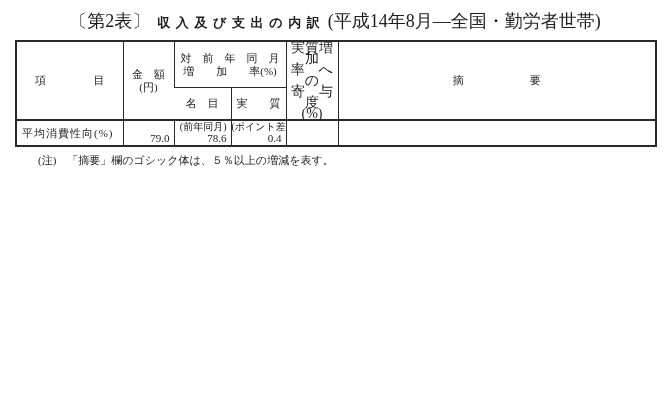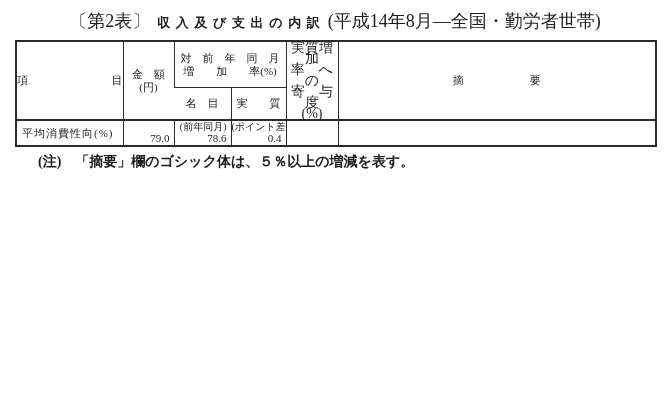--- a/index.html
+++ b/index.html
@@ -26,33 +26,33 @@
   th, td {
     border-left:1px solid #2a2a2a; font-weight:normal;
     font-size:11px; vertical-align:middle; overflow:hidden;
   }
   th:first-child, td:first-child { border-left:none; }
   thead th { text-align:center; line-height:13px; }
   thead tr.h1 th { height:38px; }
   thead tr.h2 th { height:26px; border-top:1px solid #2a2a2a; }
   thead { border-bottom:1px solid #2a2a2a; }
   th.contrib { font-size:14px; line-height:11px; }
-  th.item-h { text-align:justify; text-align-last:justify; padding:0 0; }
+  th.item-h { text-align:justify; text-align-last:justify; padding:0 18px; }
   tbody.avg > tr > td { border-top:2px solid #2a2a2a; }
   td.label {
     padding:0 5px; text-align:justify; text-align-last:justify;
     text-justify:distribute; white-space:nowrap;
   }
   td.num { text-align:right; padding-right:4px; white-space:nowrap; }
   td.remark { padding-left:6px; white-space:nowrap; }
   tbody.avg td { height:20px; }
   tbody.avg td.label { vertical-align:middle; text-align-last:left; letter-spacing:1px; }
   tbody.avg td.num { vertical-align:bottom; padding-bottom:1px; line-height:12px; }
   .small-note { font-size:10px; line-height:11px; }
-  .footnote { margin:6px 0 8px 38px; font-size:14px; white-space:nowrap;font-weight:bold; }
+  .footnote { margin:6px 0 8px 38px; font-size:11px; white-space:nowrap; }
 </style>
 </head>
 <body>
 
 <div class="page">
 
   <div class="title">
     <span class="t-pre">〔第2表〕</span>
     <span class="t-main">収 入 及 び 支 出 の 内 訳</span>
     <span class="t-suf">(平成14年8月―全国・勤労者世帯)</span>

